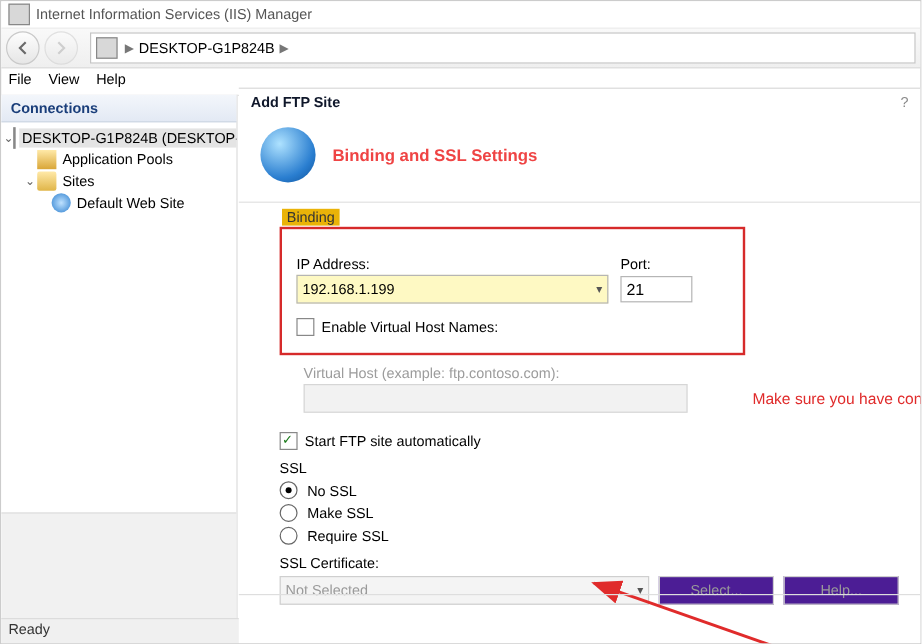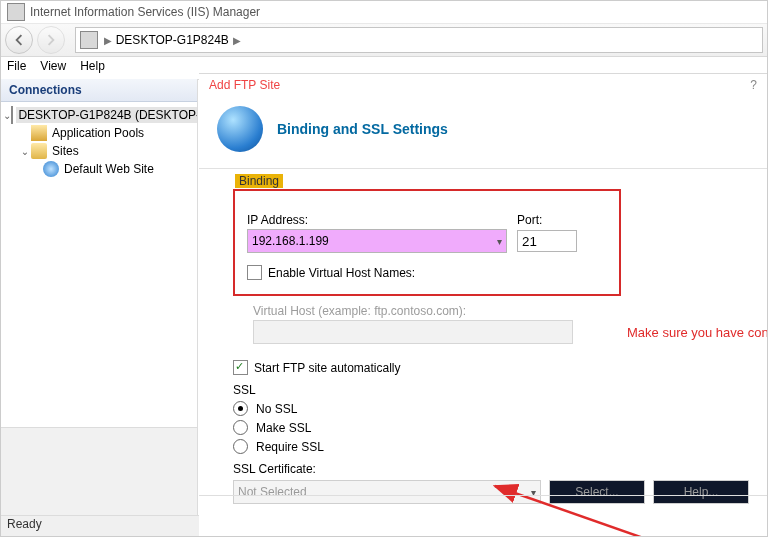--- a/index.html
+++ b/index.html
@@ -21,49 +21,49 @@
   .tree { flex:1; padding:4px 2px; overflow:hidden; white-space:nowrap;}
   .tree .row{ display:flex; align-items:center; height:18px;}
   .tree .tw{ width:12px; color:#666; text-align:center; font-size:10px;}
   .tree .ic{ width:16px; height:16px; margin-right:3px;}
   .tree .sel{ background:#e4e4e4;}
   .tree .lbl{ padding:1px 2px;}
   .empty-split{ height:90px; background:#f1f1f1; border-top:1px solid #dcdcdc;}
   .status { position:absolute; bottom:0; left:0; right:0; height:18px; background:#f0f0f0; border-top:1px solid #dcdcdc; padding:1px 6px; color:#333;}
   
   .dialog{ position:absolute; left:198px; top:72px; right:0; bottom:0; background:#fff; border-top:1px solid #d9d9d9;}
-  .dlg-title{ padding:4px 10px; color:#ef4444;}
+  .dlg-title{ padding:4px 10px; color:#0f172a;font-weight:bold;}
   .dlg-help{ position:absolute; top:4px; right:10px; color:#888;}
   .dlg-header{ display:flex; align-items:center; gap:14px; padding:10px 18px 16px 18px;}
-  .dlg-header .big{ font-size:14px; font-weight:700; color:#0369a1;}
+  .dlg-header .big{ font-size:14px; font-weight:700; color:#ef4444;}
   .globe{ width:46px; height:46px;}
   .sep-line{ height:1px; background:#e1e1e1; margin:0 0 6px 0;}
   .content{ padding:0 18px 0 34px; position:relative;}
   
   .grp-lbl{ position:relative; top:8px; left:6px; background:#eab308; padding:0 4px; color:#333; display:inline-block;}
   .binding-box{ border:2px solid #d62a2a; padding:22px 14px 14px 12px; width:388px; box-sizing:border-box; position:relative;}
   .form-row{display:flex; align-items:center; gap:10px;}
   .lbl{ color:#000;}
-  .combo{ height:22px; border:1px solid #b5b5b5; background:#f0abfc; display:flex; align-items:center; justify-content:space-between; padding:0 4px;}
+  .combo{ height:22px; border:1px solid #b5b5b5; background:#fef9c3; display:flex; align-items:center; justify-content:space-between; padding:0 4px;}
   .combo .cv{flex:1;}
   .combo .dd{ font-size:10px; color:#555;}
   .txt{ height:22px; border:1px solid #b5b5b5; padding:0 4px; box-sizing:border-box;}
   .chk{ display:flex; align-items:center; gap:6px; margin-top:12px;}
   .chkbox{ width:13px;height:13px;border:1px solid #888; background:#fff;}
   .vh-lbl{ color:#9c9c9c; margin-left:20px; margin-top:8px;}
   .vh-box{ width:318px; height:22px; border:1px solid #d6d6d6; background:#f2f2f2; margin-left:20px; margin-top:2px;}
   .annot{ color:#e02b2b; font-size:13px; position:absolute; left:428px; top:150px; white-space:nowrap;}
   .start-row{ display:flex; align-items:center; gap:6px; margin:16px 0 8px 0;}
   .start-row .chkbox.checked:after{ content:"✓"; font-size:11px; position:relative; top:-2px; left:1px; color:#1a7a1a;}
   .ssl-grp{ margin-top:6px;}
   .radio{ width:13px; height:13px; border:1px solid #666; border-radius:50%; display:inline-flex; align-items:center; justify-content:center;}
   .radio.sel:after{ content:""; width:5px; height:5px; border-radius:50%; background:#000;}
   .radio-row{ display:flex; align-items:center; gap:8px; margin:4px 0;}
   .btn{ height:22px; min-width:74px; border:1px solid #adadad; background:linear-gradient(#f7f7f7,#e4e4e4); color:#333; display:inline-flex; align-items:center; justify-content:center; padding:0 10px;}
-  .btn.disabled{ color:#9a9a9a; background:#0f172a; border-color:#cfcfcf;}
+  .btn.disabled{ color:#9a9a9a; background:#4c1d95; border-color:#cfcfcf;}
   .btn.primary{ border:1px solid #3a8de0; box-shadow:0 0 0 1px #a8d1f4 inset;}
   .dlg-buttons{ position:absolute; bottom:8px; right:8px; display:flex; gap:10px; padding-top:10px;}
   .dlg-btn-sep{ position:absolute; bottom:40px; left:0; right:0; height:1px; background:#dedede;}
   .cert-row{ display:flex; align-items:center; gap:8px; margin-top:4px;}
   
   .arrow{ position:absolute; left:290px; top:305px; pointer-events:none;}
   
   .ic-globe{ background:radial-gradient(circle at 35% 30%, #aee2ff 0%, #2a7ed0 65%, #0c4e95 100%); border-radius:50%;}
   .ic-server{ background:#d8d8d8; border:1px solid #888;}
   .ic-pool{ background:linear-gradient(#ffe9a8,#d9a637);}

